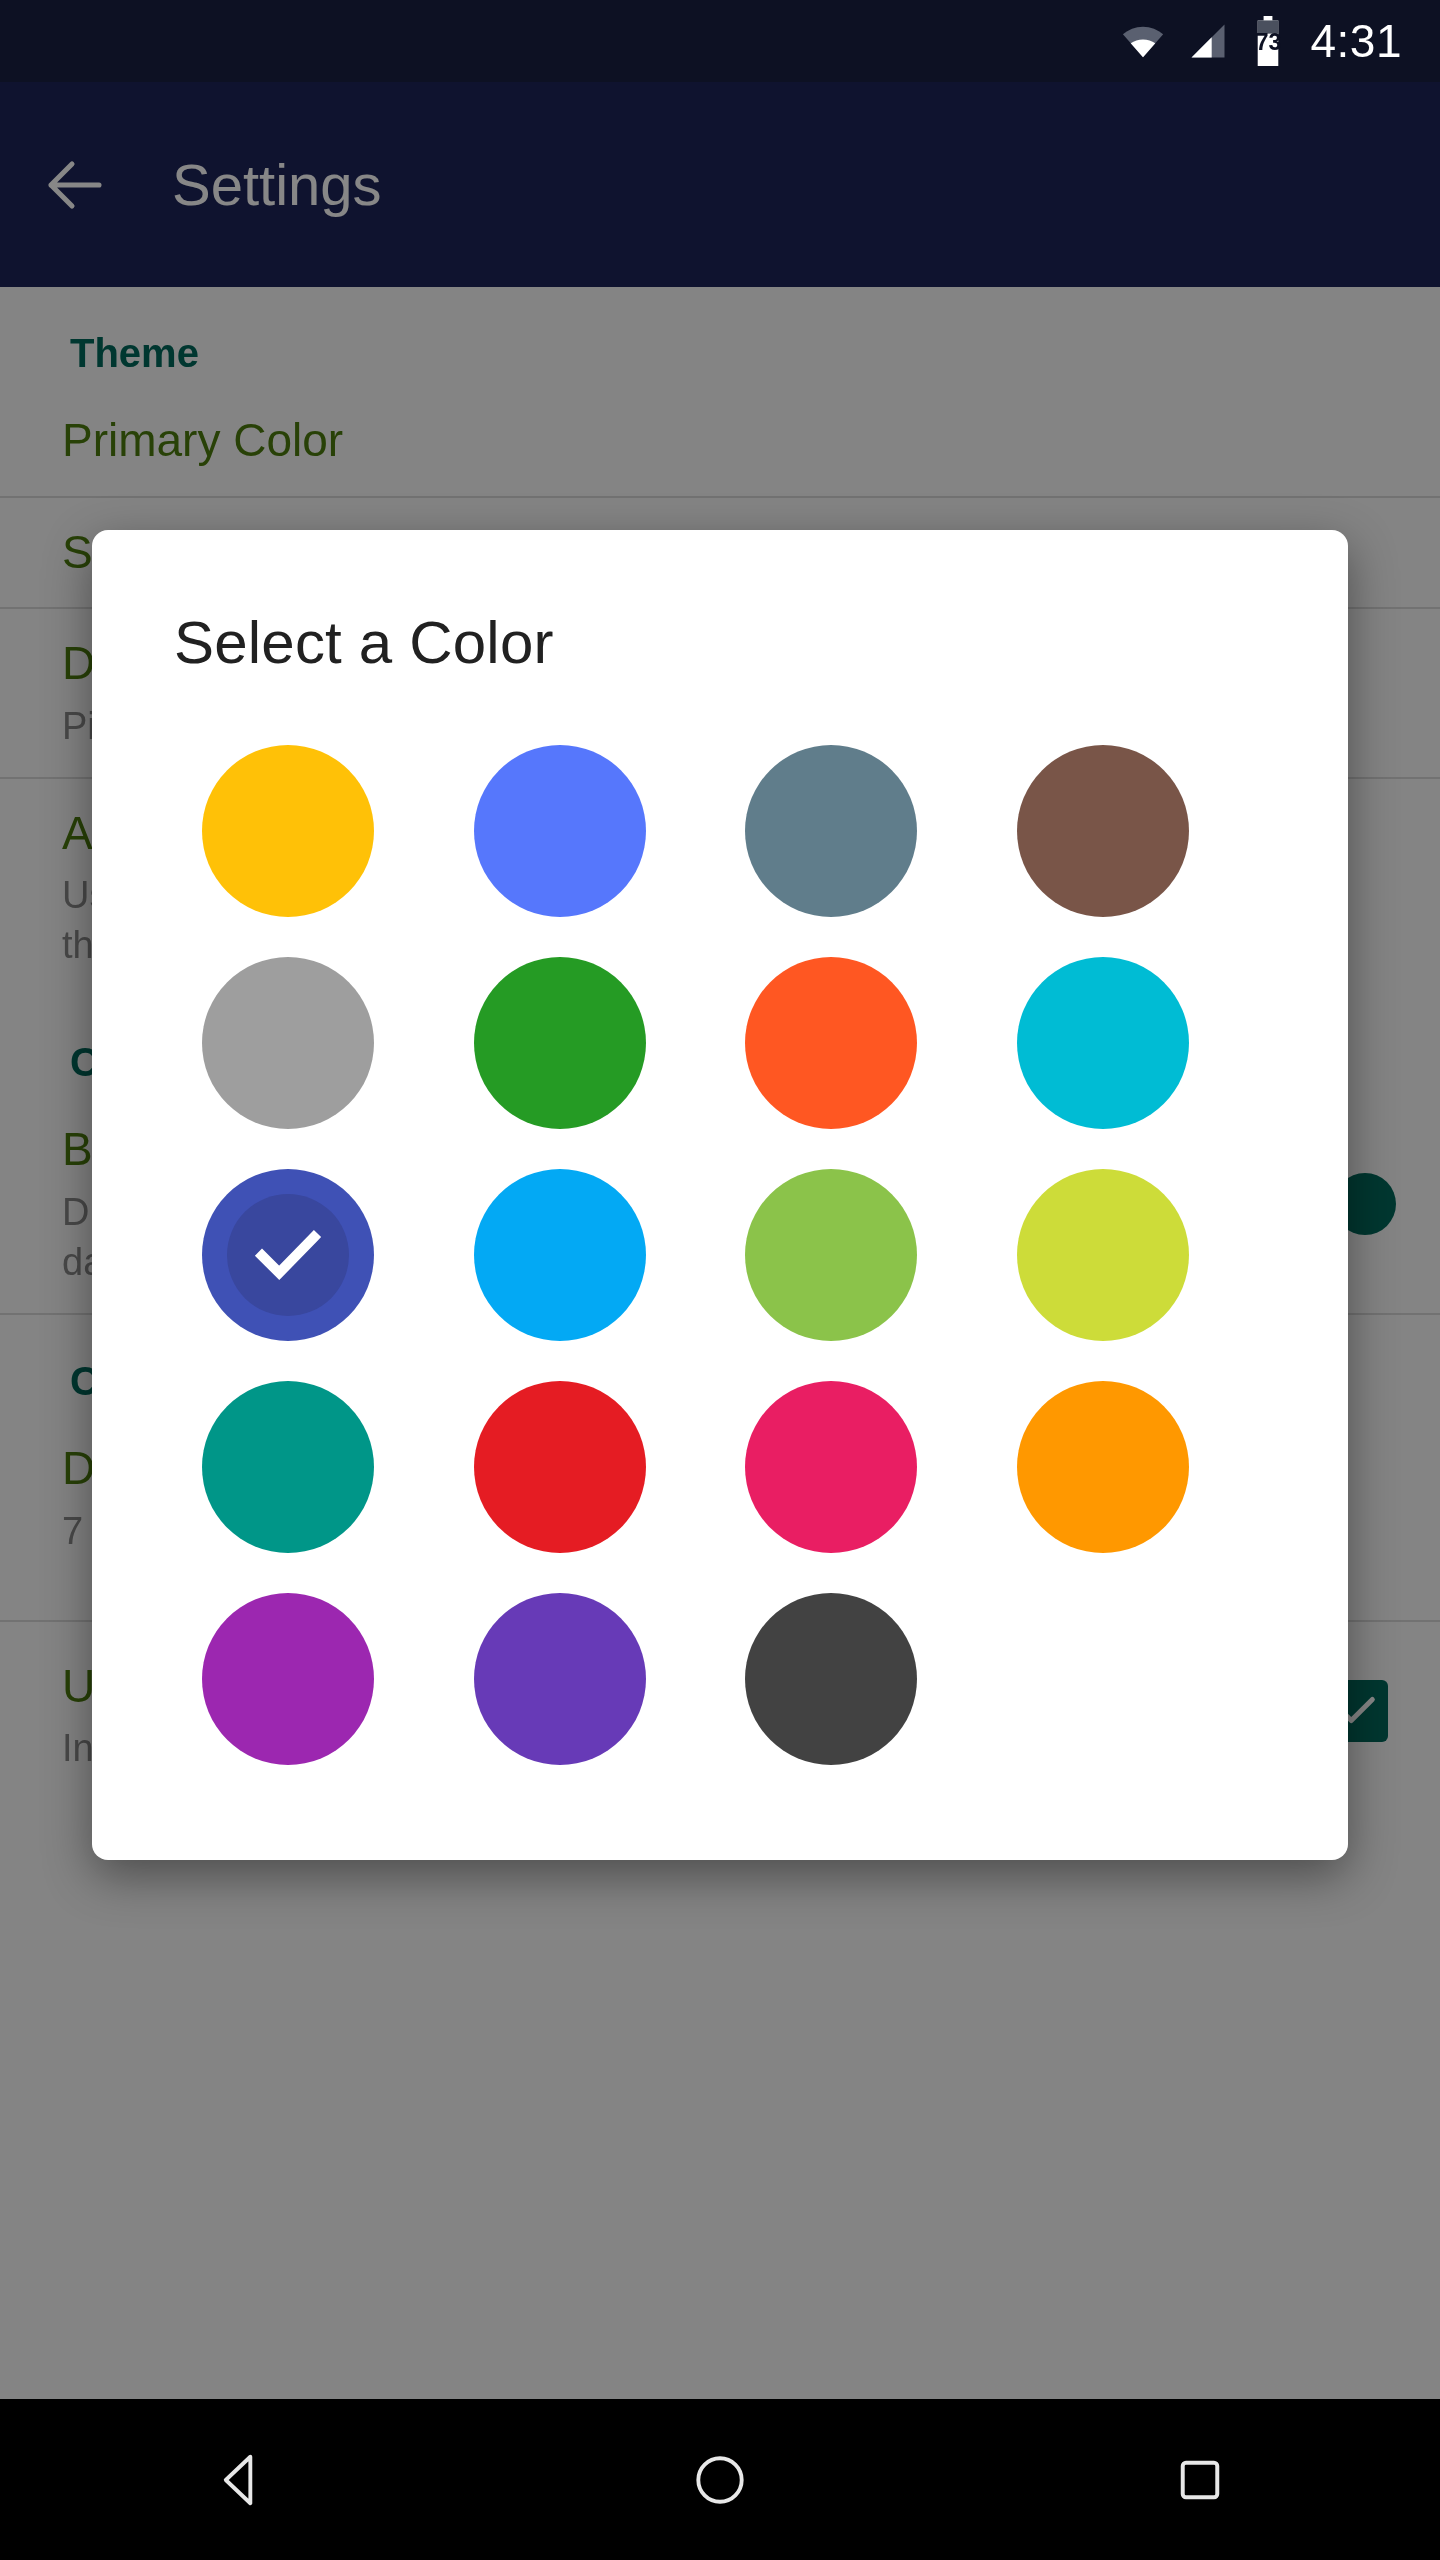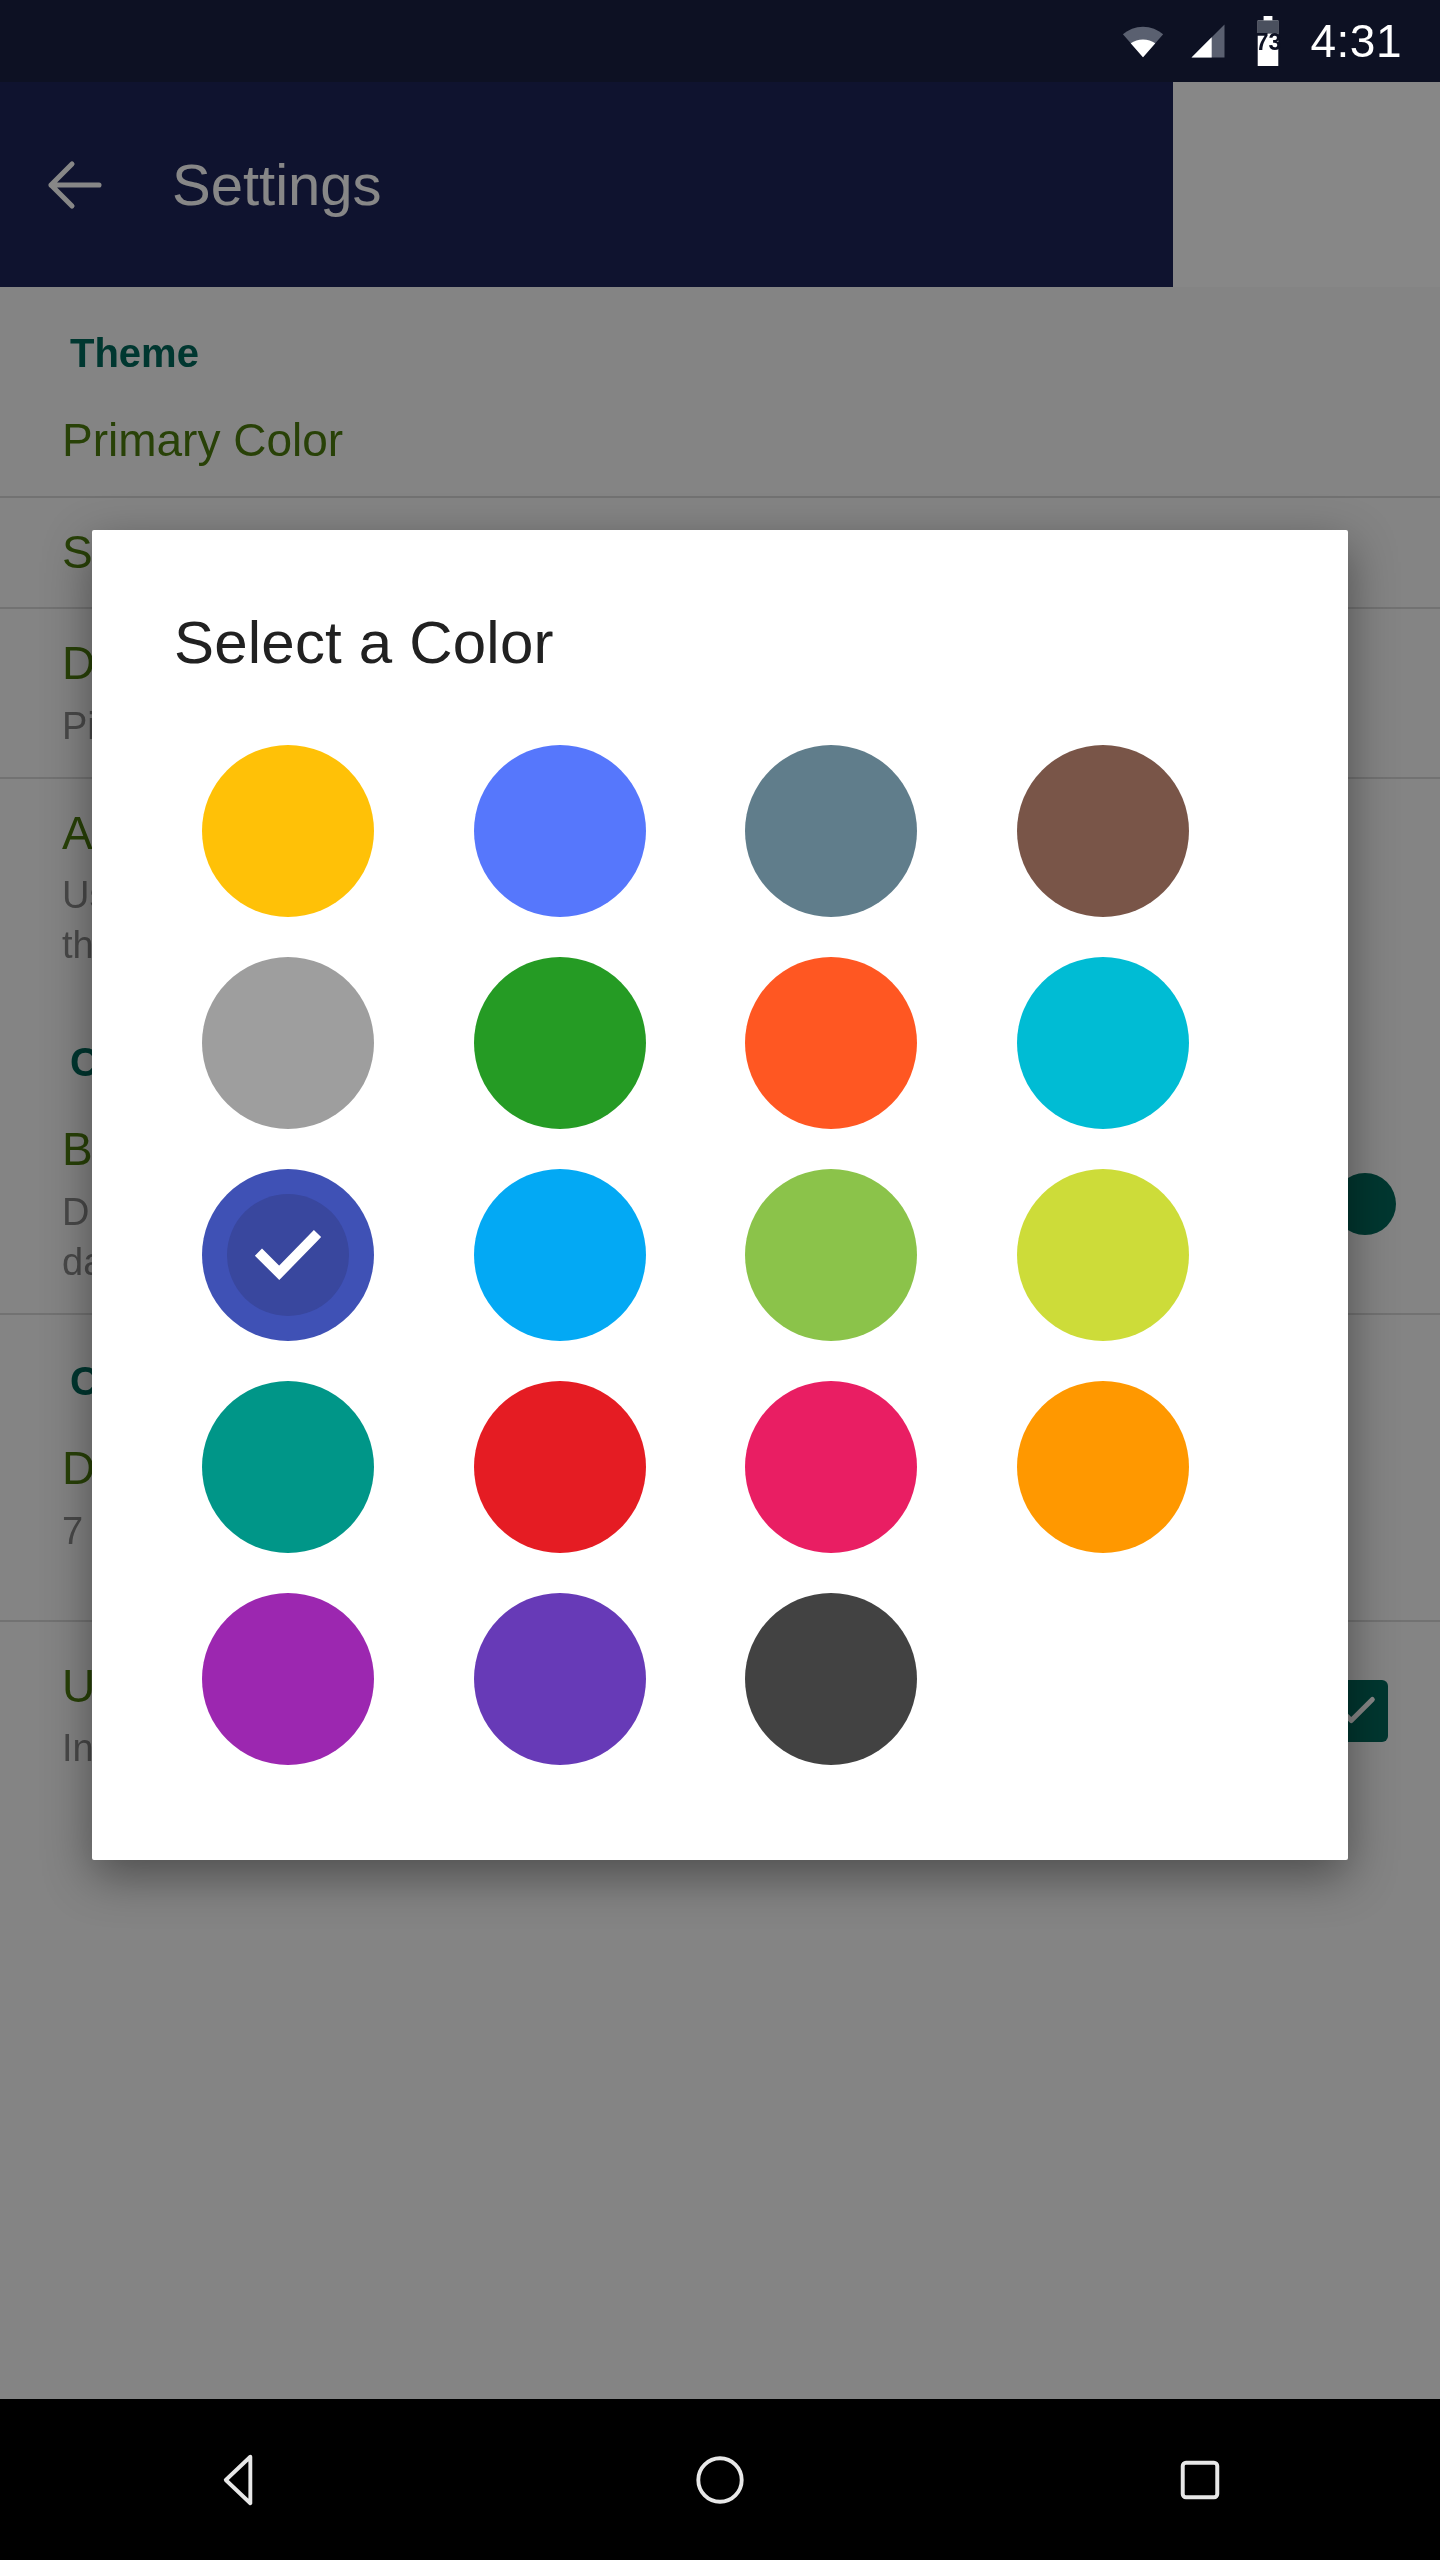--- a/index.html
+++ b/index.html
@@ -18,21 +18,21 @@
     padding-right:38px; gap:20px; z-index:40;
   }
   .sb-icon { display:flex; align-items:flex-end; }
   .sb-time {
     color:#ffffff; font-size:46px; letter-spacing:0.5px; margin-left:4px;
     font-family:Liberation Sans, sans-serif;
   }
 
   
   .toolbar {
-    position:absolute; top:82px; left:0; width:1173px; height:205px;
+    position:absolute; top:82px; left:0; width:1440px; height:205px;
     background:#1e2559; display:flex; align-items:center; z-index:10;
   }
   .back-btn { width:150px; display:flex; align-items:center; justify-content:center; }
   .toolbar-title {
     color:#ffffff; font-size:58px; font-weight:400; margin-left:22px;
     font-family:"Liberation Sans", sans-serif;
   }
 
   
   .content {
@@ -64,21 +64,21 @@
 
   
   .scrim {
     position:absolute; top:0; left:0; width:1440px; height:2399px;
     background:rgba(0,0,0,0.47); z-index:20;
   }
 
   
   .dialog {
     position:absolute; left:92px; top:530px; width:1256px; height:1330px;
-    background:#ffffff; border-radius:2px; z-index:30;
+    background:#ffffff; border-radius:16px; z-index:30;
     box-shadow:0 16px 48px rgba(0,0,0,0.42);
   }
   .dialog-title {
     color:#212121; font-size:60px; font-weight:400;
     padding:78px 0 0 82px; letter-spacing:0.2px;
   }
   .swatch-grid {
     margin-top:56px; padding:0 60px 0 110px;
     display:grid; grid-template-columns:repeat(4, 1fr); row-gap:16px;
   }

